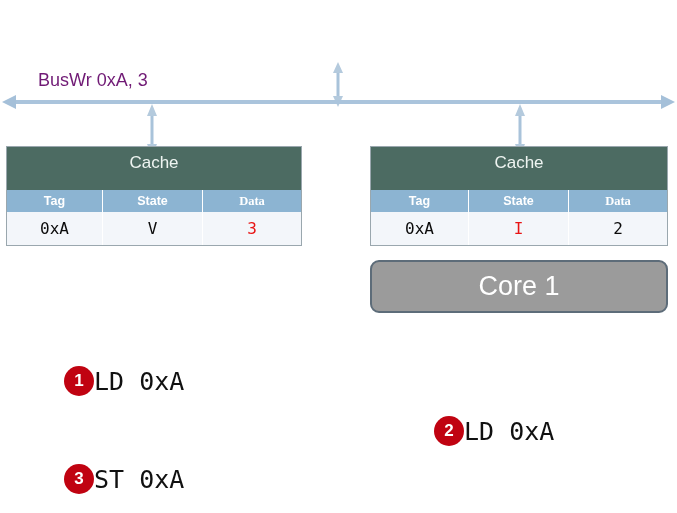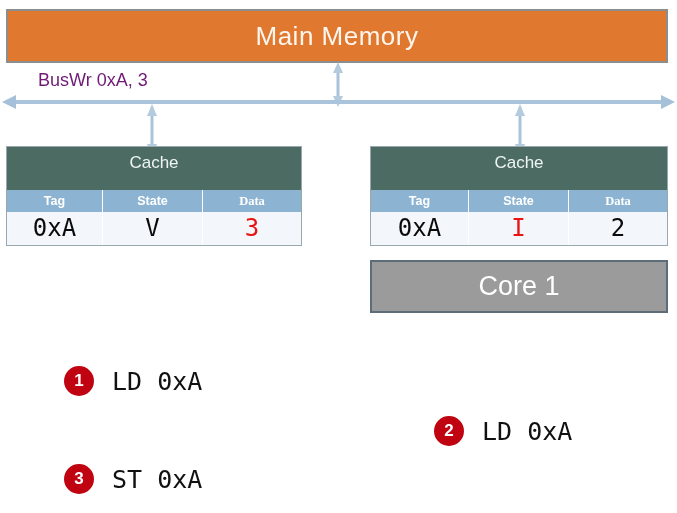--- a/index.html
+++ b/index.html
@@ -93,21 +93,21 @@
     border-right: 1px solid #ffffff;
   }
   .cache-head div:last-child { border-right: none; font-family: Liberation Serif, serif; }
   .cache-row {
     display: flex;
     height: 33px;
     background: #eaeff5;
   }
   .cache-row div {
     font-family: "DejaVu Sans Mono", "Liberation Mono", monospace;
-    font-size: 24px;
+    font-size: 16px;
     line-height: 33px;
     text-align: center;
     box-sizing: border-box;
     border-right: 1px solid #ffffff;
     color: #0b0b0b;
     background: #f3f6fa;
   }
   .cache-row div:last-child { border-right: none; }
   .val-red { color: #e81414 !important; }
 
@@ -145,35 +145,31 @@
     color: #ffffff;
     font-size: 17px;
     font-weight: bold;
     display: flex;
     align-items: center;
     justify-content: center;
     font-family: "Liberation Sans", sans-serif;
     flex: none;
   }
   .step-text {
-    margin-left: 18px;
     font-family: "DejaVu Sans Mono", "Liberation Mono", monospace;
     font-size: 25px;
     color: #111111;
     white-space: pre;
   }
 </style>
 </head>
 <body>
 
 <div class="stage">
 
-  <div class="mem-bar">
-    <span class="mem-label">Main Memory</span>
-  </div>
 
   <svg class="bus-svg" viewBox="0 0 677 100">
 
     <g>
       <line x1="338" y1="10" x2="338" y2="40" stroke="#a9c3da" stroke-width="3"></line>
       <polygon points="338,2 333,13 343,13" fill="#b4cadd"></polygon>
       <polygon points="338,47 333,36 343,36" fill="#b4cadd"></polygon>
     </g>
 
     <g>
@@ -219,21 +215,21 @@
       <div class="c0-col1">State</div>
       <div class="c0-col2" style="width:98px;">Data</div>
     </div>
     <div class="cache-row">
       <div class="c0-col0" style="width:98px;">0xA</div>
       <div class="c0-col1 val-red">I</div>
       <div class="c0-col2" style="width:98px;">2</div>
     </div>
   </div>
 
-  <div class="core" style="left:370px; top:260px; width:298px; height:53px;">
+  <div class="core" style="left:370px; top:260px; width:298px; height:53px;border-radius:9px;">
     <span class="core-label">Core 1</span>
   </div>
 
   <div class="step" style="left:64px; top:366px;">
     <span class="badge">1</span>
     <span class="step-text">LD 0xA</span>
   </div>
 
   <div class="step" style="left:434px; top:416px;">
     <span class="badge">2</span>

